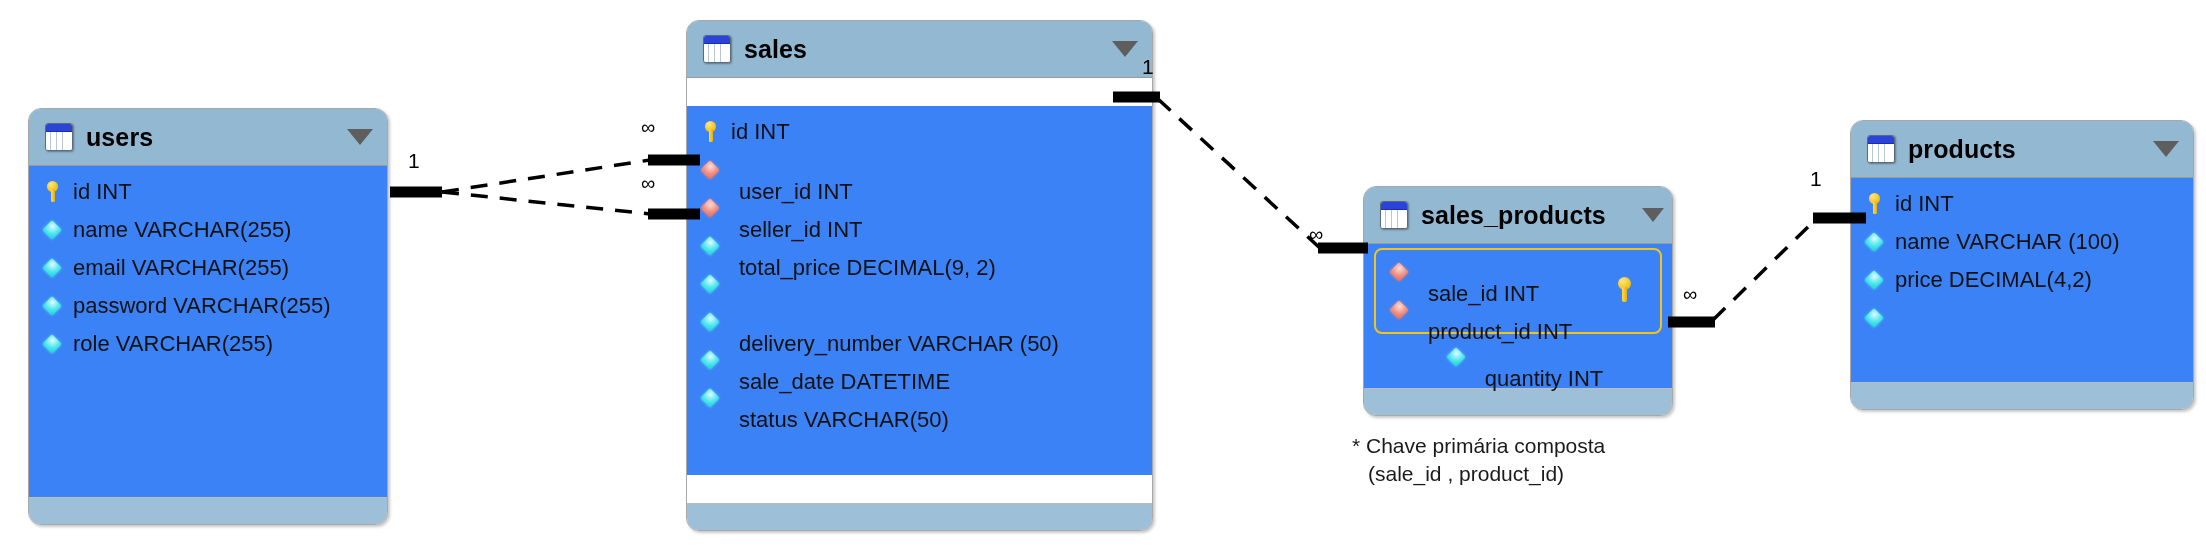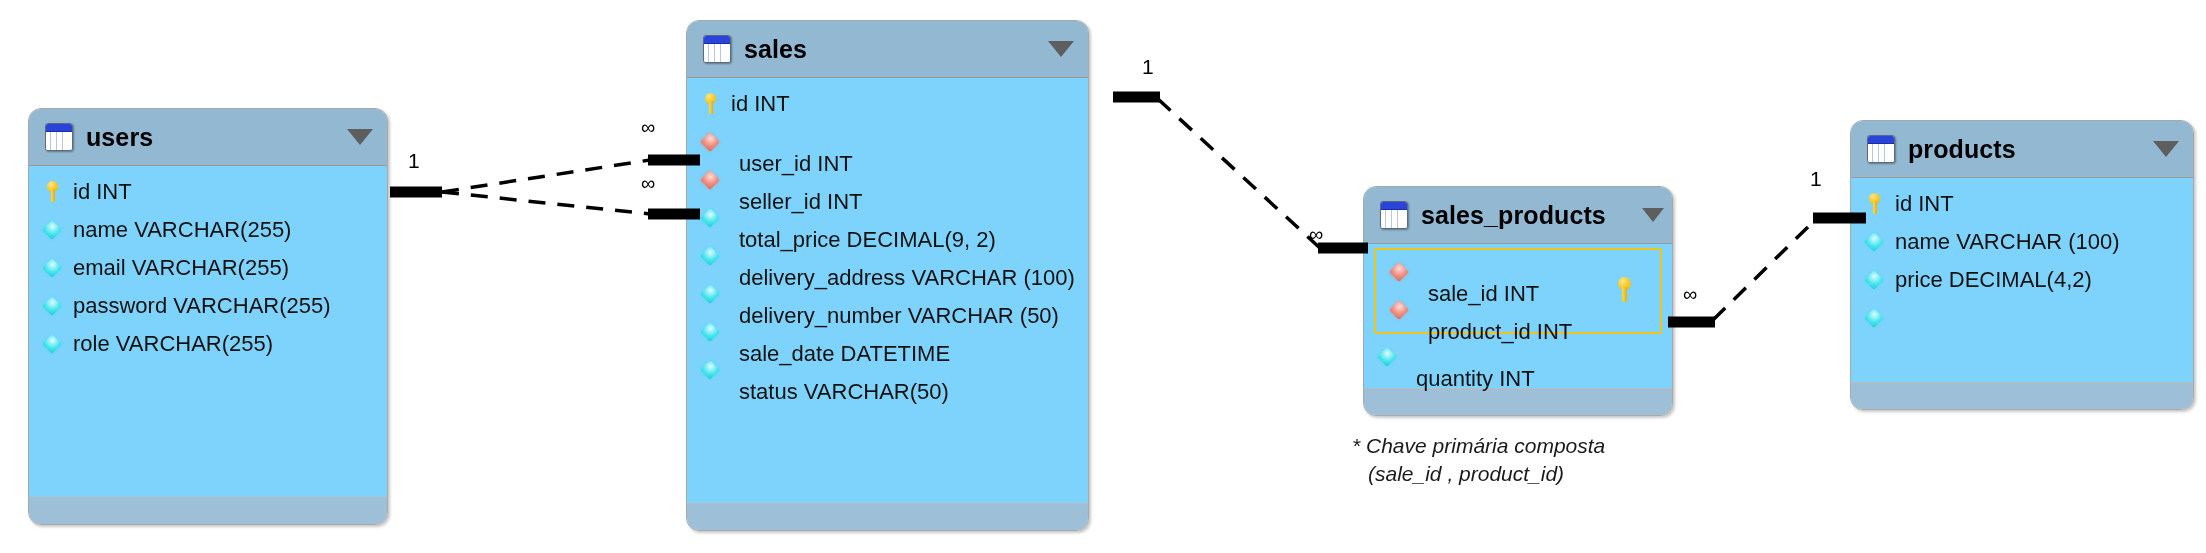--- a/index.html
+++ b/index.html
@@ -86,21 +86,21 @@
     top: 50%;
     transform: translateY(-50%);
     width: 0;
     height: 0;
     border-left: 13px solid transparent;
     border-right: 13px solid transparent;
     border-top: 16px solid #5e5e5e;
   }
   .entity-body {
     flex: 1 1 auto;
-    background: #7dd3fc;
+    background: #3b82f6;
     padding: 7px 0 6px 0;
     position: relative;
   }
   .entity-footer {
     flex: 0 0 26px;
     height: 26px;
     background: #9dc0d8;
     border-top: 1.5px solid #bcbcbc;
   }
 
@@ -169,21 +169,21 @@
     background: radial-gradient(circle at 35% 30%, #ffdcd6, #ef8d80 55%, #d96a5c);
     box-shadow: 0 0 3px rgba(230,140,125,0.7);
   }
   .attr.indent .attr-label { padding-left: 8px; margin-top: 44px; }
 
   
   .pk-group {
     position: relative;
     margin: 0 10px;
     border: 2px solid #f0c419;
-    border-radius: 2px;
+    border-radius: 8px;
     padding: 3px 0;
   }
   .pk-group-key {
     position: absolute;
     right: 26px;
     top: 50%;
     transform: translateY(-50%);
     width: 20px;
     height: 30px;
   }
@@ -264,21 +264,21 @@
         <span class="attr-label">password VARCHAR(255)</span>
       </div>
       <div class="attr">
         <span class="ico ico-dia ico-cyan"></span>
         <span class="attr-label">role VARCHAR(255)</span>
       </div>
     </div>
     <div class="entity-footer"></div>
   </div>
 
-  <div class="entity" style="left:686px; top:20px; width:403px; height:511px;">
+  <div class="entity" style="left:686px; top:20px; width:467px; height:511px;gap:28px;">
     <div class="entity-header">
       <span class="tbl-icon"></span>
       <span class="entity-title">sales</span>
       <span class="collapse-tri"></span>
     </div>
     <div class="entity-body">
       <div class="attr">
         <span class="ico ico-key"></span>
         <span class="attr-label">id INT</span>
       </div>
@@ -289,21 +289,20 @@
       <div class="attr indent">
         <span class="ico ico-dia ico-red"></span>
         <span class="attr-label">seller_id INT</span>
       </div>
       <div class="attr indent">
         <span class="ico ico-dia ico-cyan"></span>
         <span class="attr-label">total_price DECIMAL(9, 2)</span>
       </div>
       <div class="attr indent">
         <span class="ico ico-dia ico-cyan"></span>
-        <span class="attr-label">delivery_address VARCHAR (100)</span>
       </div>
       <div class="attr indent">
         <span class="ico ico-dia ico-cyan"></span>
         <span class="attr-label">delivery_number VARCHAR (50)</span>
       </div>
       <div class="attr indent">
         <span class="ico ico-dia ico-cyan"></span>
         <span class="attr-label">sale_date DATETIME</span>
       </div>
       <div class="attr indent">
@@ -325,21 +324,21 @@
         <span class="pk-group-key"></span>
         <div class="attr indent">
           <span class="ico ico-dia ico-red"></span>
           <span class="attr-label">sale_id INT</span>
         </div>
         <div class="attr indent">
           <span class="ico ico-dia ico-red"></span>
           <span class="attr-label">product_id INT</span>
         </div>
       </div>
-      <div class="attr indent" style="margin-top:4px;">
+      <div class="attr indent" style="margin-top:4px;justify-content:center;">
         <span class="ico ico-dia ico-cyan"></span>
         <span class="attr-label">quantity INT</span>
       </div>
     </div>
     <div class="entity-footer"></div>
   </div>
 
   <div class="entity" style="left:1850px; top:120px; width:344px; height:290px;">
     <div class="entity-header">
       <span class="tbl-icon"></span>
@@ -393,18 +392,18 @@
   </svg>
 
   <span class="card-label" style="left:408px; top:150px;">1</span>
   <span class="card-label card-inf" style="left:641px; top:117px;">∞</span>
   <span class="card-label card-inf" style="left:641px; top:173px;">∞</span>
   <span class="card-label" style="left:1142px; top:56px;">1</span>
   <span class="card-label card-inf" style="left:1309px; top:224px;">∞</span>
   <span class="card-label card-inf" style="left:1683px; top:284px;">∞</span>
   <span class="card-label" style="left:1810px; top:168px;">1</span>
 
-  <div class="footnote" style="left:1352px; top:432px;font-style:italic;">
+  <div class="footnote" style="left:1352px; top:432px;">
     <div>* Chave primária composta</div>
     <div style="padding-left:16px;">(sale_id , product_id)</div>
   </div>
 
 </div>
 
 </body></html>

